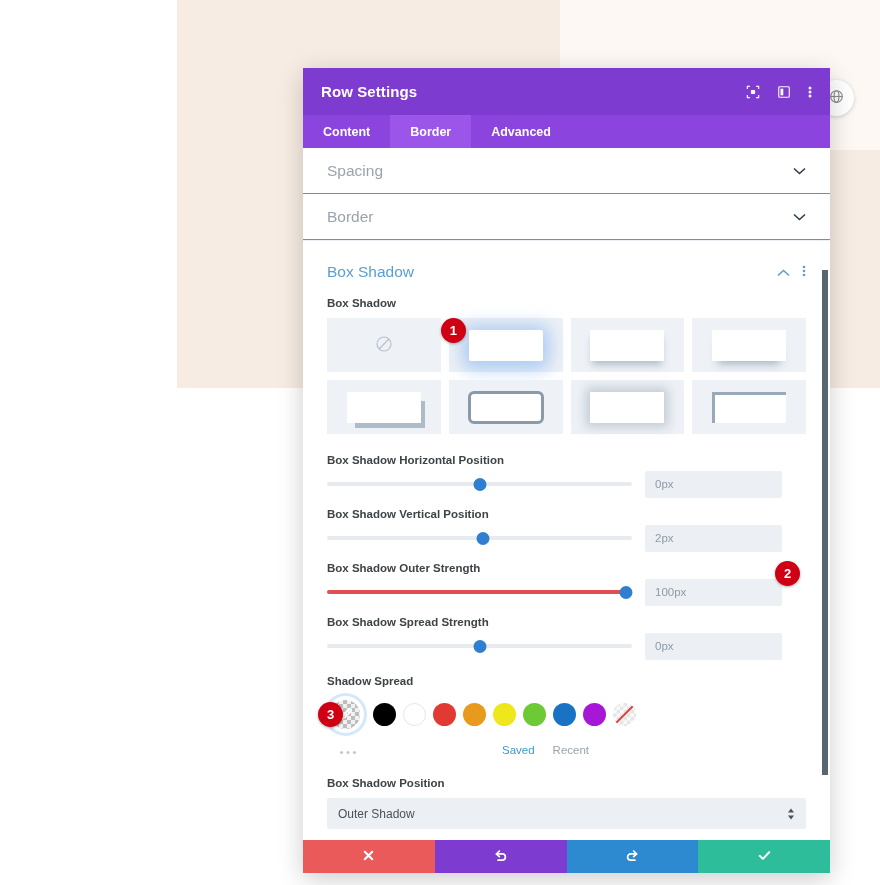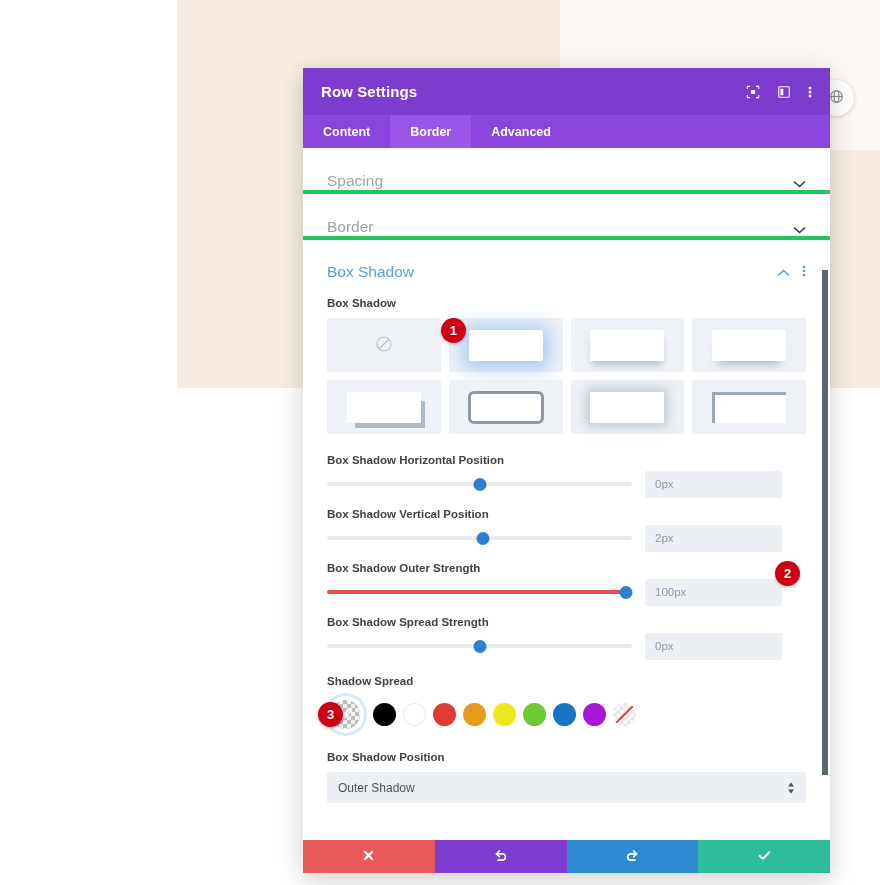--- a/index.html
+++ b/index.html
@@ -94,22 +94,22 @@
   .modal-body {
     flex: 1 1 auto;
     position: relative;
     overflow: hidden;
     background: #ffffff;
   }
 
   
   .section-row {
     height: 46px;
-    border-bottom: 4px solid #22c55e;
-    display: flex; align-items: flex-end;
+    border-bottom: 1px solid #22c55e;
+    display: flex; align-items: center;
     padding: 0 24px 0 24px;
     cursor: pointer;
   }
   .section-row .s-title {
     flex: 1;
     font-size: 15.5px;
     color: #9aa3ad;
   }
   .chev { color: #2c3e50; font-size: 13px; line-height: 1; }
 
@@ -538,20 +538,33 @@
             <div class="sw white" style="background:#ffffff"></div>
             <div class="sw" style="background:#e03a32"></div>
             <div class="sw" style="background:#e89a1c"></div>
             <div class="sw" style="background:#eee71c"></div>
             <div class="sw" style="background:#6dca35"></div>
             <div class="sw" style="background:#1a72c4"></div>
             <div class="sw" style="background:#a718d6"></div>
             <div class="sw-transparent"></div>
           </div>
 
+          <div class="below-sw">
+            <span class="dots-h">
+              <svg width="20" height="5" viewBox="0 0 20 5">
+                <circle cx="2.5" cy="2.5" r="1.6" fill="#c2cad2"></circle>
+                <circle cx="9" cy="2.5" r="1.6" fill="#c2cad2"></circle>
+                <circle cx="15.5" cy="2.5" r="1.6" fill="#c2cad2"></circle>
+              </svg>
+            </span>
+            <div class="saved-recent">
+              <span class="sr-saved">Saved</span>
+              <span class="sr-recent">Recent</span>
+            </div>
+          </div>
         </div>
 
         <div class="select-wrap">
           <div class="field-label">Box Shadow Position</div>
           <div class="select-box">
             <span class="sel-val">Outer Shadow</span>
             <span class="sel-arrows">
               <svg width="8" height="14" viewBox="0 0 8 14">
                 <path d="M4 1.5L7 5.5H1z" fill="#4b5259"></path>
                 <path d="M4 12.5L7 8.5H1z" fill="#4b5259"></path>

